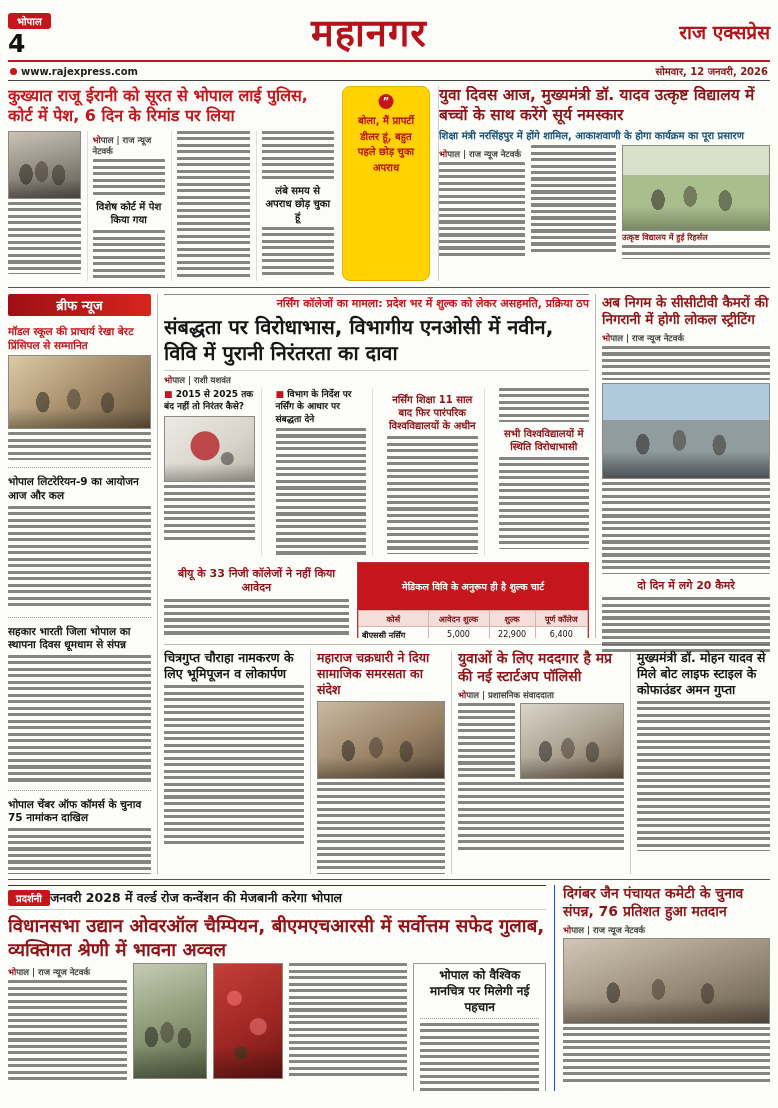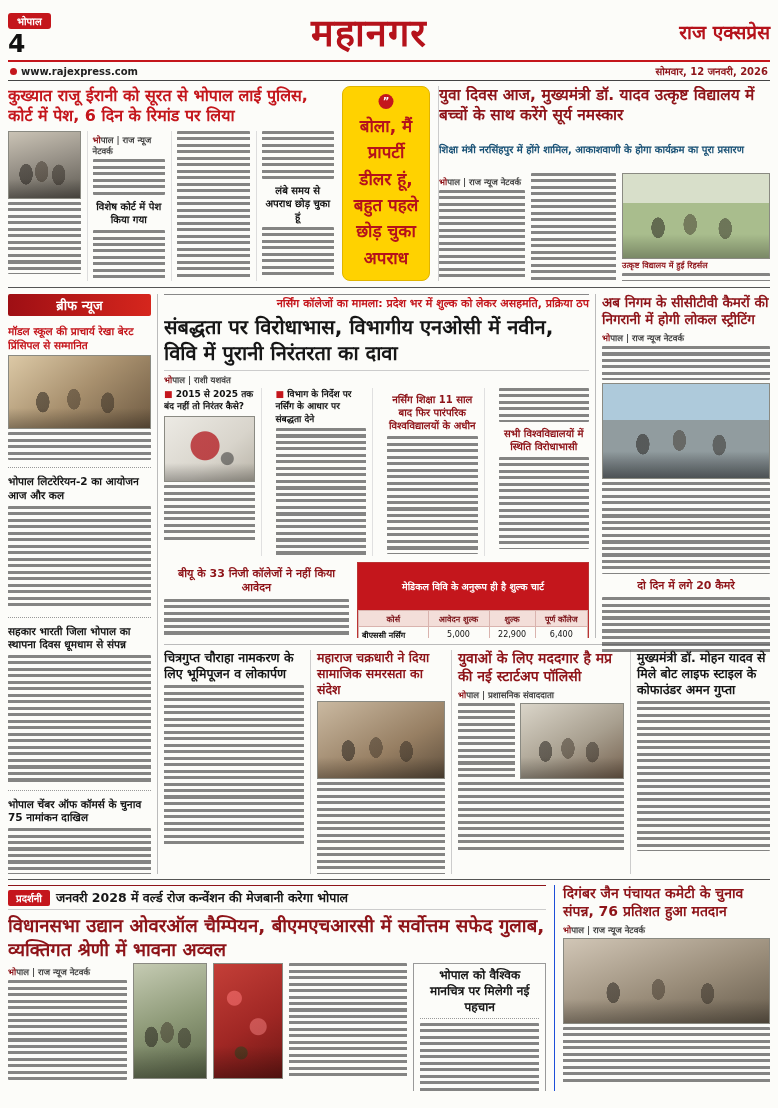--- a/index.html
+++ b/index.html
@@ -41,24 +41,24 @@
   
   .row1{display:flex;gap:8px;height:202px;border-bottom:1.5px solid #555;padding-bottom:6px;margin-bottom:6px}
   .story-tl{width:326px}
   .story-tl h1{font-size:16px}
   .body4{display:flex;gap:6px;margin-top:4px}
   .body4 .mcol{border-left:1px solid #ddd;padding-left:5px}
   .body4 .mcol:first-child{border-left:none;padding-left:0}
   .p-police{width:100%;height:68px;background:linear-gradient(165deg,#cac3b5 0%,#9a948a 45%,#5e5a52 100%)}
   .quote-box{width:88px;background:#ffd200;border:1px solid #e0b400;border-radius:8px;padding:26px 7px 8px;position:relative;flex:none}
   .quote-box .q-icon{position:absolute;top:7px;left:50%;transform:translateX(-50%);width:15px;height:15px;border-radius:50%;background:#c4161c;color:#fff;font-size:10px;font-weight:bold;text-align:center;line-height:15px}
-  .q-text{color:#b5121b;font-size:17px;font-weight:bold;text-align:center;line-height:1.55}
+  .q-text{color:#b5121b;font-size:10px;font-weight:bold;text-align:center;line-height:1.55}
   .story-tr{flex:1;border-left:1px solid #ccc;padding-left:0}
   .story-tr h1{font-size:15.5px}
-  .deck{color:#1a5276;font-size:10px;font-weight:bold;margin:17px 0;line-height:1.3}
+  .deck{color:#1a5276;font-size:10px;font-weight:bold;margin:3px 0;line-height:1.3}
   .tr-body{display:flex;gap:6px}
   .tr-photo-wrap{width:148px;flex:none}
   .p-yoga{width:148px;height:86px;background:linear-gradient(180deg,#d8dfca 0 34%,#a9bd8d 34% 100%)}
 
   
   .content{display:flex;gap:6px;height:586px;border-bottom:1.5px solid #555;padding-bottom:5px;margin-bottom:5px}
   .sidebar{width:150px;flex:none;border-right:1px solid #bbb;padding-right:6px;overflow:hidden}
   .brief-hd{background:linear-gradient(90deg,#9e0f14,#d6261d);color:#fff;font-size:13px;font-weight:bold;text-align:center;padding:2px 0;border-radius:2px;margin-bottom:5px}
   .brief-item{border-bottom:1px dotted #999;padding:4px 0 7px;margin-bottom:3px}
   .brief-item:last-child{border-bottom:none}
@@ -99,21 +99,21 @@
   .c-mah{width:135px;flex:none}
   .c-start{flex:1}
   .c-boat{width:140px;flex:none}
   .p-garland{width:100%;height:78px;background:linear-gradient(150deg,#cab9a1 0%,#977f63 60%,#5f4f3d 100%);margin:3px 0}
   .st-body{display:flex;gap:5px;margin:3px 0}
   .p-meeting{width:104px;height:76px;background:linear-gradient(150deg,#dad5c9 0%,#a89f8f 55%,#75614e 100%)}
 
   
   .row4{display:flex;gap:8px;height:206px}
   .rose{flex:1;min-width:0}
-  .kicker-row{display:flex;align-items:center;gap:6px;border-top:1.5px solid #8e1419;border-bottom:1px solid #ccc;padding:3px 0}
+  .kicker-row{display:flex;align-items:center;border-top:1.5px solid #8e1419;border-bottom:1px solid #ccc;padding:3px 0}
   .k-label{background:#c4161c;color:#fff;font-size:10px;font-weight:bold;padding:1px 8px;border-radius:2px;flex:none}
   .k-text{font-size:12.5px;font-weight:bold;color:#161616}
   .rose h1{font-size:18.5px;margin:4px 0 2px}
   .r-body{display:flex;gap:6px;margin-top:2px}
   .p-roseshow{width:74px;height:116px;background:linear-gradient(160deg,#c5cbb3 0%,#8e9a78 50%,#5c684a 100%)}
   .p-roses{width:70px;height:116px;background:linear-gradient(150deg,#c43f38 0%,#a02724 55%,#6d1714 100%)}
   .p-roses::before{background:radial-gradient(circle at 30% 30%, rgba(255,120,120,.55) 0 7px, transparent 8px),radial-gradient(circle at 65% 55%, rgba(255,140,140,.45) 0 8px, transparent 9px),radial-gradient(circle at 40% 78%, rgba(30,70,30,.5) 0 6px, transparent 7px)}
   .inset{flex:1;border:1px solid #999;padding:4px 6px;min-width:0}
   .inset h3{font-size:12px;font-weight:bold;text-align:center;color:#161616;line-height:1.3;margin-bottom:4px;border-bottom:1px dotted #999;padding-bottom:3px}
   .jain{width:216px;flex:none;border-left:1px solid #1d4ed8;padding-left:8px}
@@ -194,21 +194,21 @@
   <section class="content">
 
     <aside class="sidebar">
       <div class="brief-hd">ब्रीफ न्यूज</div>
       <div class="brief-item">
         <h3 class="b-hl red">मॉडल स्कूल की प्राचार्य रेखा बेरट प्रिंसिपल से सम्मानित</h3>
         <div class="photo p-award"></div>
         <div class="sim" style="height:28px"></div>
       </div>
       <div class="brief-item">
-        <h3 class="b-hl black">भोपाल लिटरेरियन-2 का आयोजन आज और कल</h3>
+        <h3 class="b-hl black">भोपाल लिटरेरियन-9 का आयोजन आज और कल</h3>
         <div class="sim" style="height:104px"></div>
       </div>
       <div class="brief-item">
         <h3 class="b-hl black">सहकार भारती जिला भोपाल का स्थापना दिवस धूमधाम से संपन्न</h3>
         <div class="sim" style="height:128px"></div>
       </div>
       <div class="brief-item">
         <h3 class="b-hl black">भोपाल चेंबर ऑफ कॉमर्स के चुनाव 75 नामांकन दाखिल</h3>
         <div class="sim" style="height:96px"></div>
       </div>

